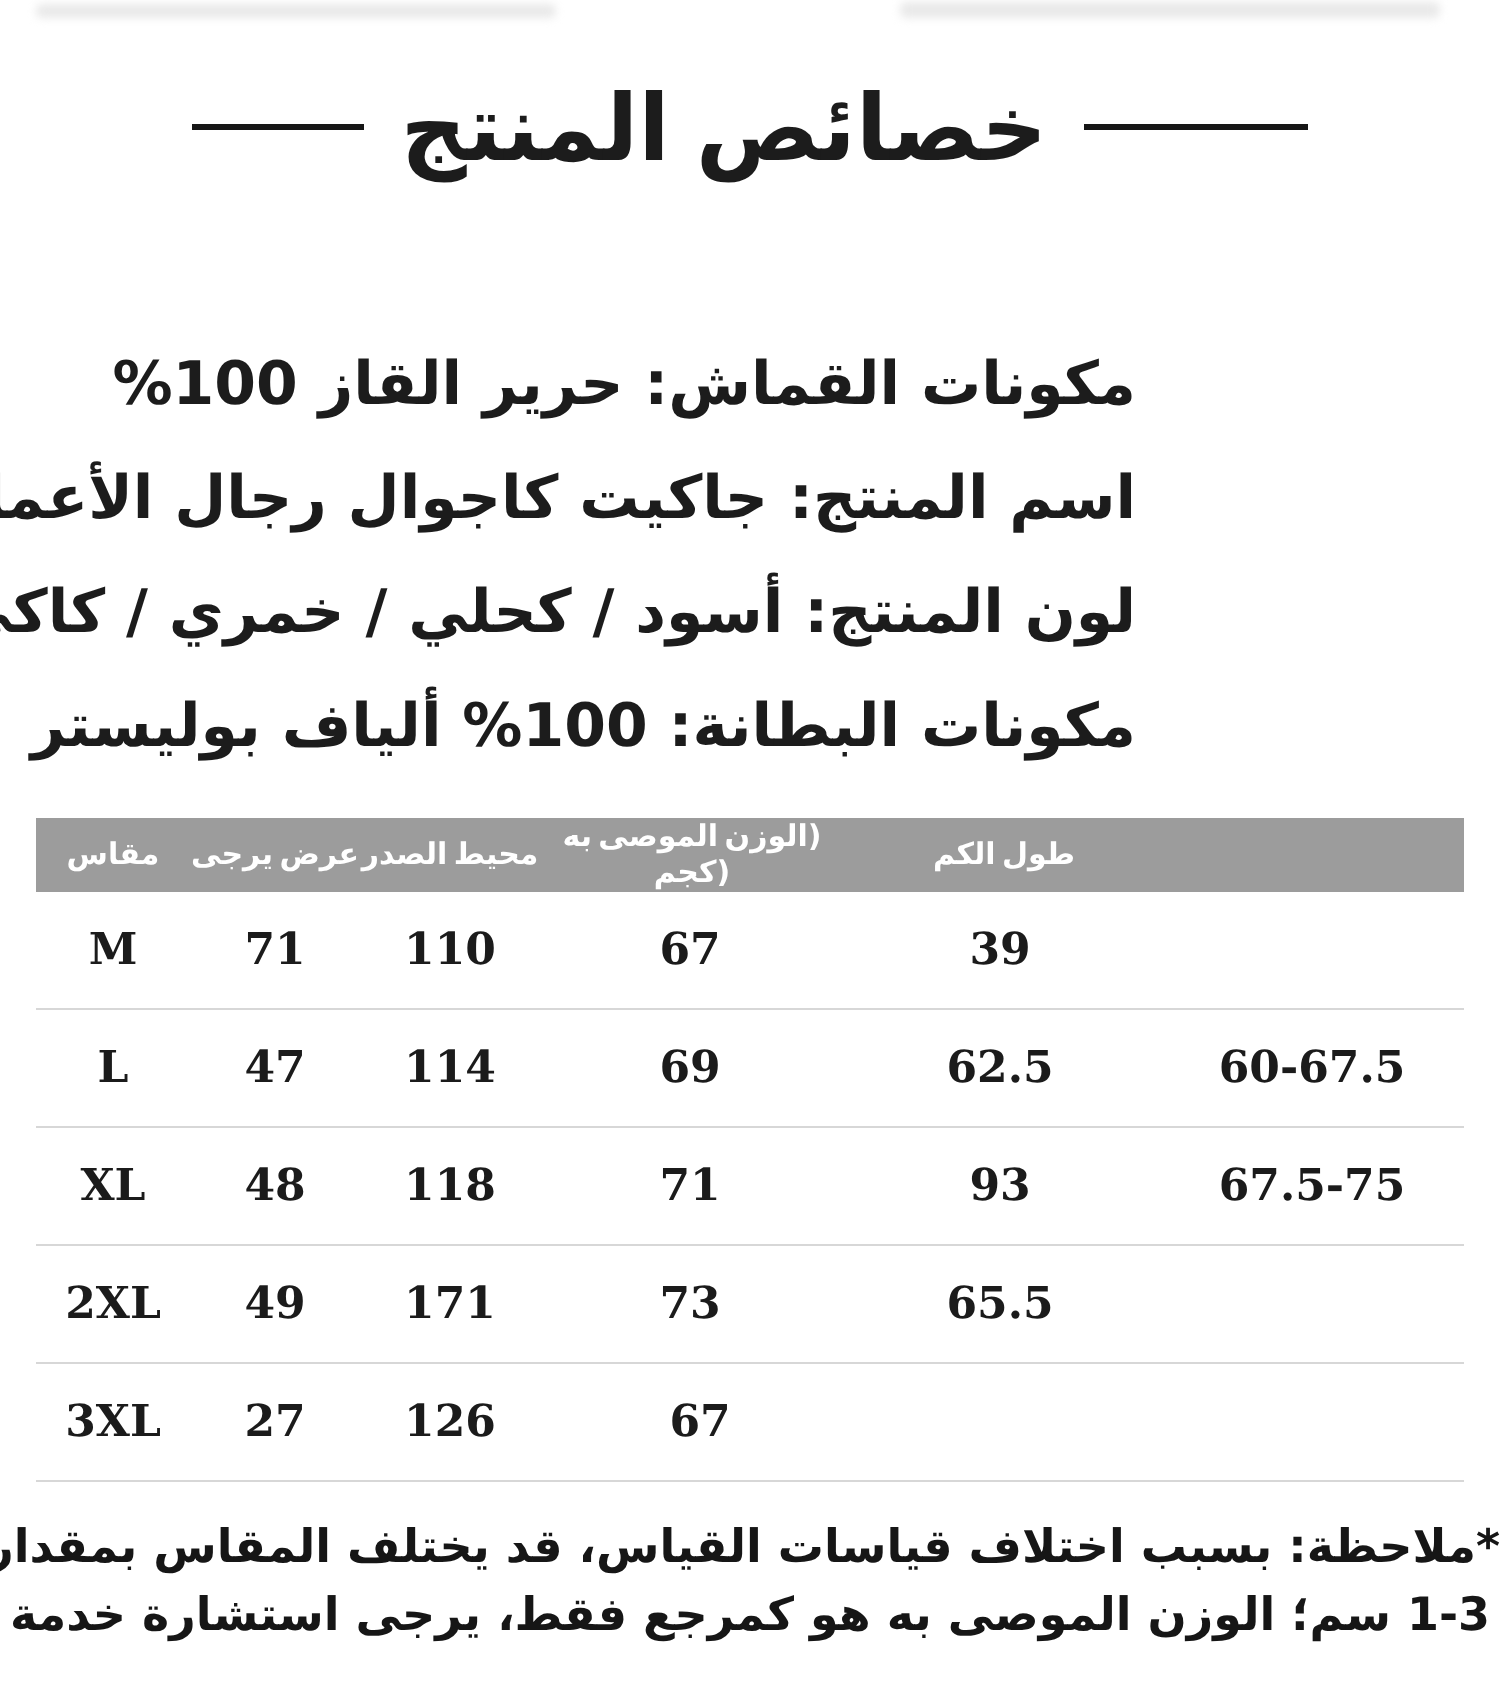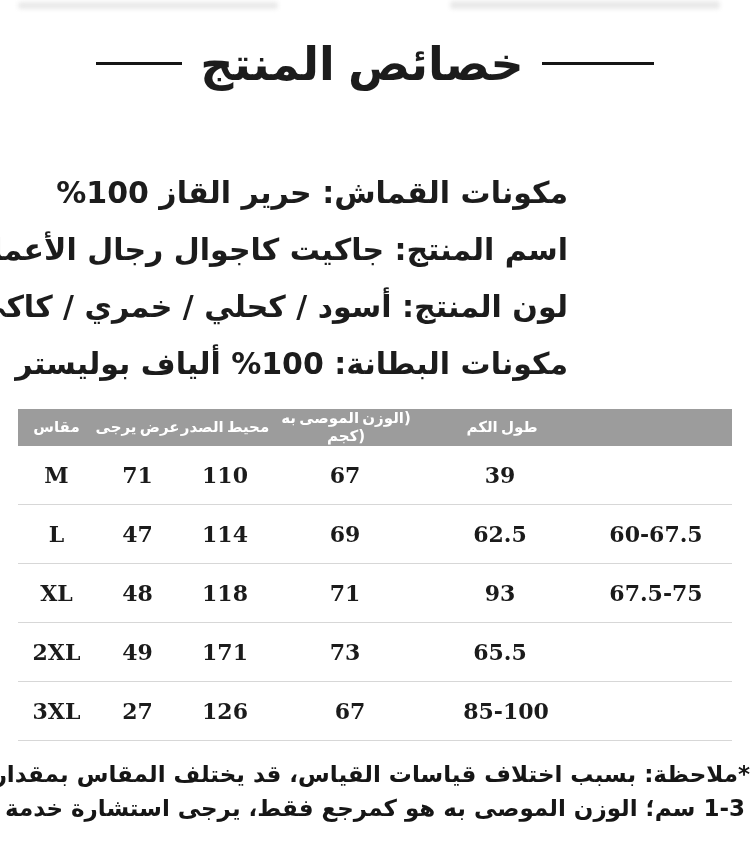--- a/index.html
+++ b/index.html
@@ -109,21 +109,20 @@
     <div class="cell c1">49</div>
     <div class="cell c2">171</div>
     <div class="cell c3">73</div>
     <div class="cell c4">65.5</div>
   </div>
   <div class="trow">
     <div class="cell c0">3XL</div>
     <div class="cell c1">27</div>
     <div class="cell c2">126</div>
     <div class="cell c4">67</div>
-    <div class="cell c5">85-100</div>
   </div>
 </div>
 
 <div class="note">
   <div>*ملاحظة: بسبب اختلاف قياسات القياس، قد يختلف المقاس بمقدار</div>
   <div>1-3 سم؛ الوزن الموصى به هو كمرجع فقط، يرجى استشارة خدمة</div>
 
 </div>
 
 </body></html>

